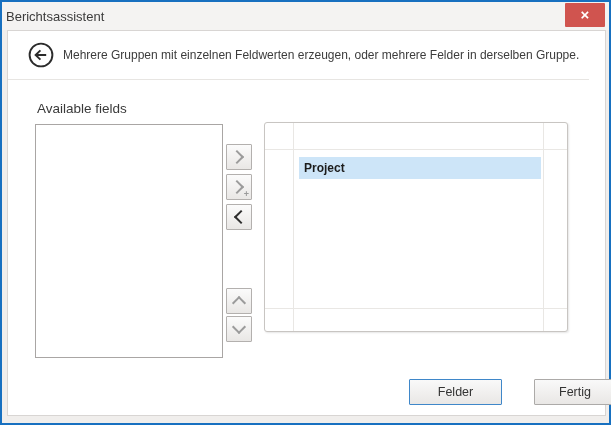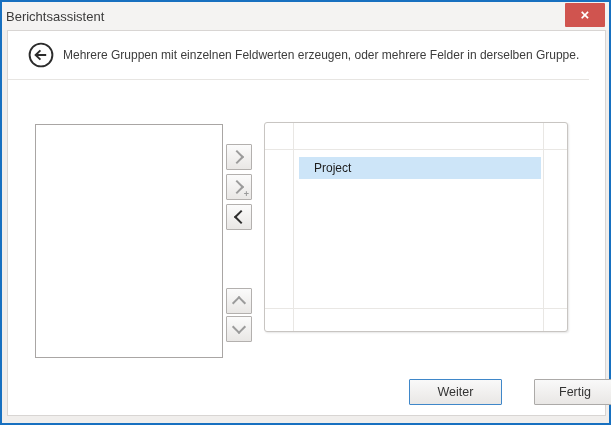--- a/index.html
+++ b/index.html
@@ -87,21 +87,21 @@
   .grid .vline { position:absolute; top:0; bottom:0; width:1px; background:#e9e7e4; }
   .grid .hline.header { top:26px; }
   .grid .hline.footer { top:185px; }
   .grid .vline.v1 { left:28px; }
   .grid .vline.v2 { left:278px; }
   .group-row {
     position:absolute; left:34px; top:34px; width:242px; height:22px;
     background:#cde5f8; display:flex; align-items:center;
     font-size:12px; color:#1c1c1c; cursor:pointer;
   }
-  .group-row .row-label { padding-left:15px; }
+  .group-row .row-label { padding-left:5px;font-weight:bold; }
   
   .fbtn {
     position:absolute; top:348px; height:26px;
     border:1px solid #acaaa8; border-radius:1px;
     background:linear-gradient(#f9f9f9,#e9e7e5);
     font-size:12.5px; color:#333; font-family:inherit; cursor:pointer;
   }
   .fbtn.next { left:401px; width:93px; border-color:#3f87c9; }
   .fbtn.finish { left:526px; width:82px; }
 </style>
@@ -124,20 +124,21 @@
         <span>
           <svg width="26" height="26" viewBox="0 0 26 26">
             <circle cx="13" cy="13" r="11.4" fill="none" stroke="#2b2b2b" stroke-width="1.9"></circle>
             <path d="M18.2 13 H8.2 M12.4 8.4 L7.6 13 L12.4 17.6" fill="none" stroke="#2b2b2b" stroke-width="1.9" stroke-linecap="butt" stroke-linejoin="miter"></path>
           </svg>
         </span>
       </button>
       <span class="instruction">Mehrere Gruppen mit einzelnen Feldwerten erzeugen, oder mehrere Felder in derselben Gruppe.</span>
     </div>
 
+    <div class="avail-label">Available fields</div>
     <div class="listbox"></div>
 
     <button class="tbtn disabled" style="top:113px" aria-disabled="true">
       <span class="chev right"></span>
     </button>
     <button class="tbtn disabled" style="top:143px" aria-disabled="true">
       <span class="chev right"></span>
       <span class="plus-mark">+</span>
     </button>
     <button class="tbtn" style="top:173px">
@@ -153,17 +154,17 @@
     <div class="grid">
       <div class="hline header"></div>
       <div class="hline footer"></div>
       <div class="vline v1"></div>
       <div class="vline v2"></div>
       <div class="group-row">
         <span class="row-label">Project</span>
       </div>
     </div>
 
-    <button class="fbtn next">Weiter</button>
+    <button class="fbtn next">Felder</button>
     <button class="fbtn finish">Fertig</button>
 
   </div>
 </div>
 
 </body></html>

